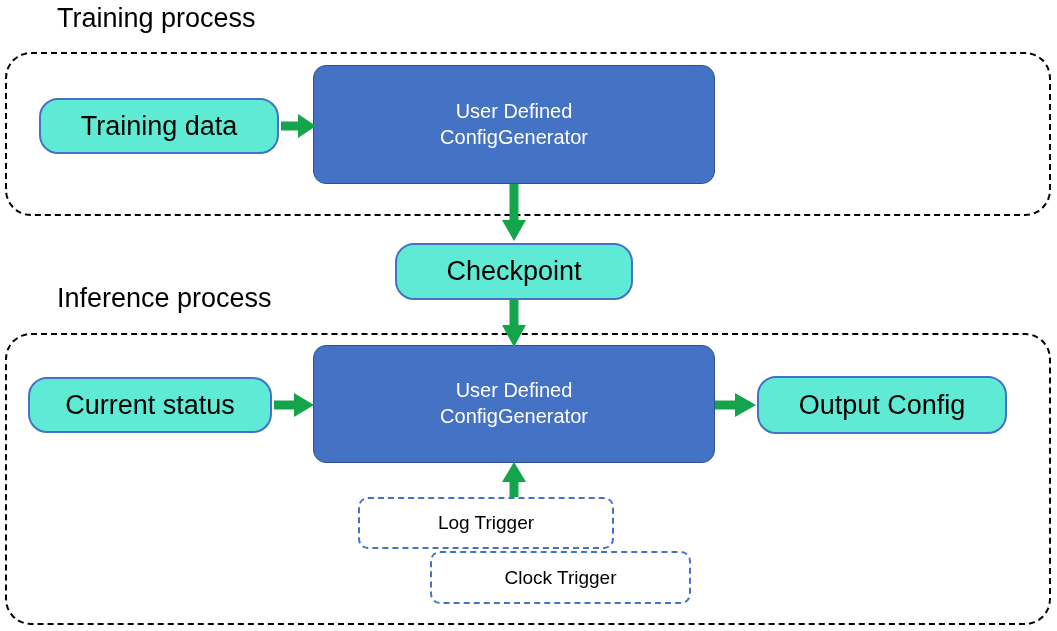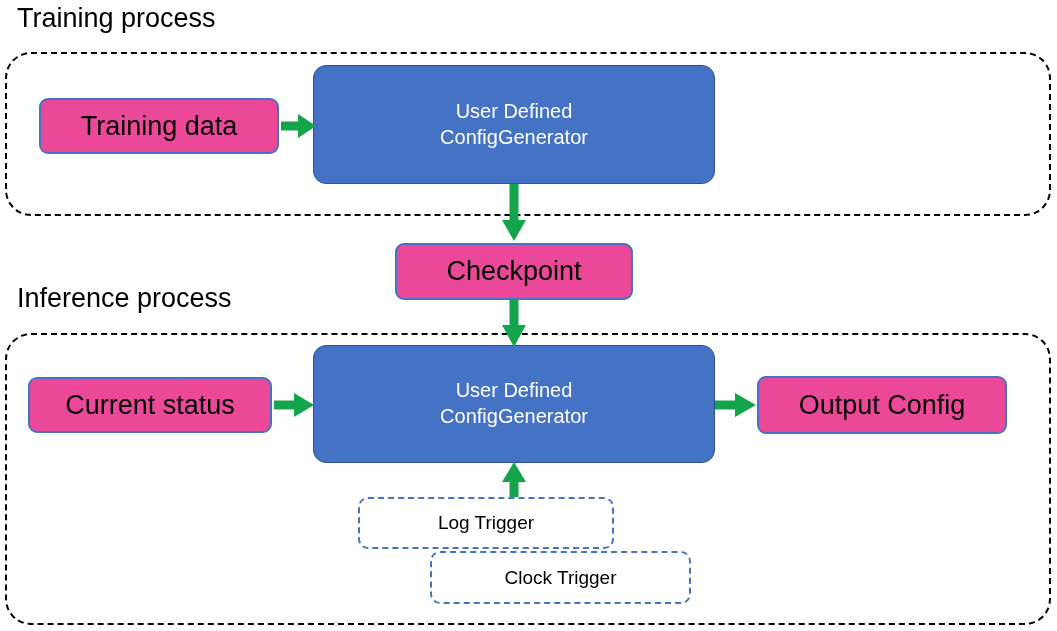--- a/index.html
+++ b/index.html
@@ -17,42 +17,43 @@
   }
 
   
   .section-title {
     position: absolute;
     font-size: 27px;
     line-height: 1.1;
     color: #000000;
     white-space: nowrap;
     font-family: "Liberation Sans", sans-serif;
+    margin-left: 40px;
   }
   #title-training  { left: 17px; top: 4px; }
   #title-inference { left: 17px; top: 284px; }
 
   
   .group-box {
     position: absolute;
     border: 2.5px dashed #000000;
     border-radius: 26px;
     background: transparent;
     box-sizing: border-box;
   }
   #group-training  { left: 5px;  top: 52px;  width: 1046px; height: 164px; }
   #group-inference { left: 5px;  top: 333px; width: 1046px; height: 292px; }
 
   
   .node-plain {
     position: absolute;
     box-sizing: border-box;
     border: 2.2px solid #4472C4;
-    border-radius: 9px;
-    background: #ec4899;
+    border-radius: 19px;
+    background: #5eead4;
     display: flex;
     align-items: center;
     justify-content: center;
     color: #000000;
     font-size: 27px;
     font-family: "Liberation Sans", sans-serif;
     white-space: nowrap;
   }
   #node-training-data  { left: 39px;  top: 98px;  width: 240px; height: 56px; }
   #node-checkpoint     { left: 395px; top: 243px; width: 238px; height: 57px; }

